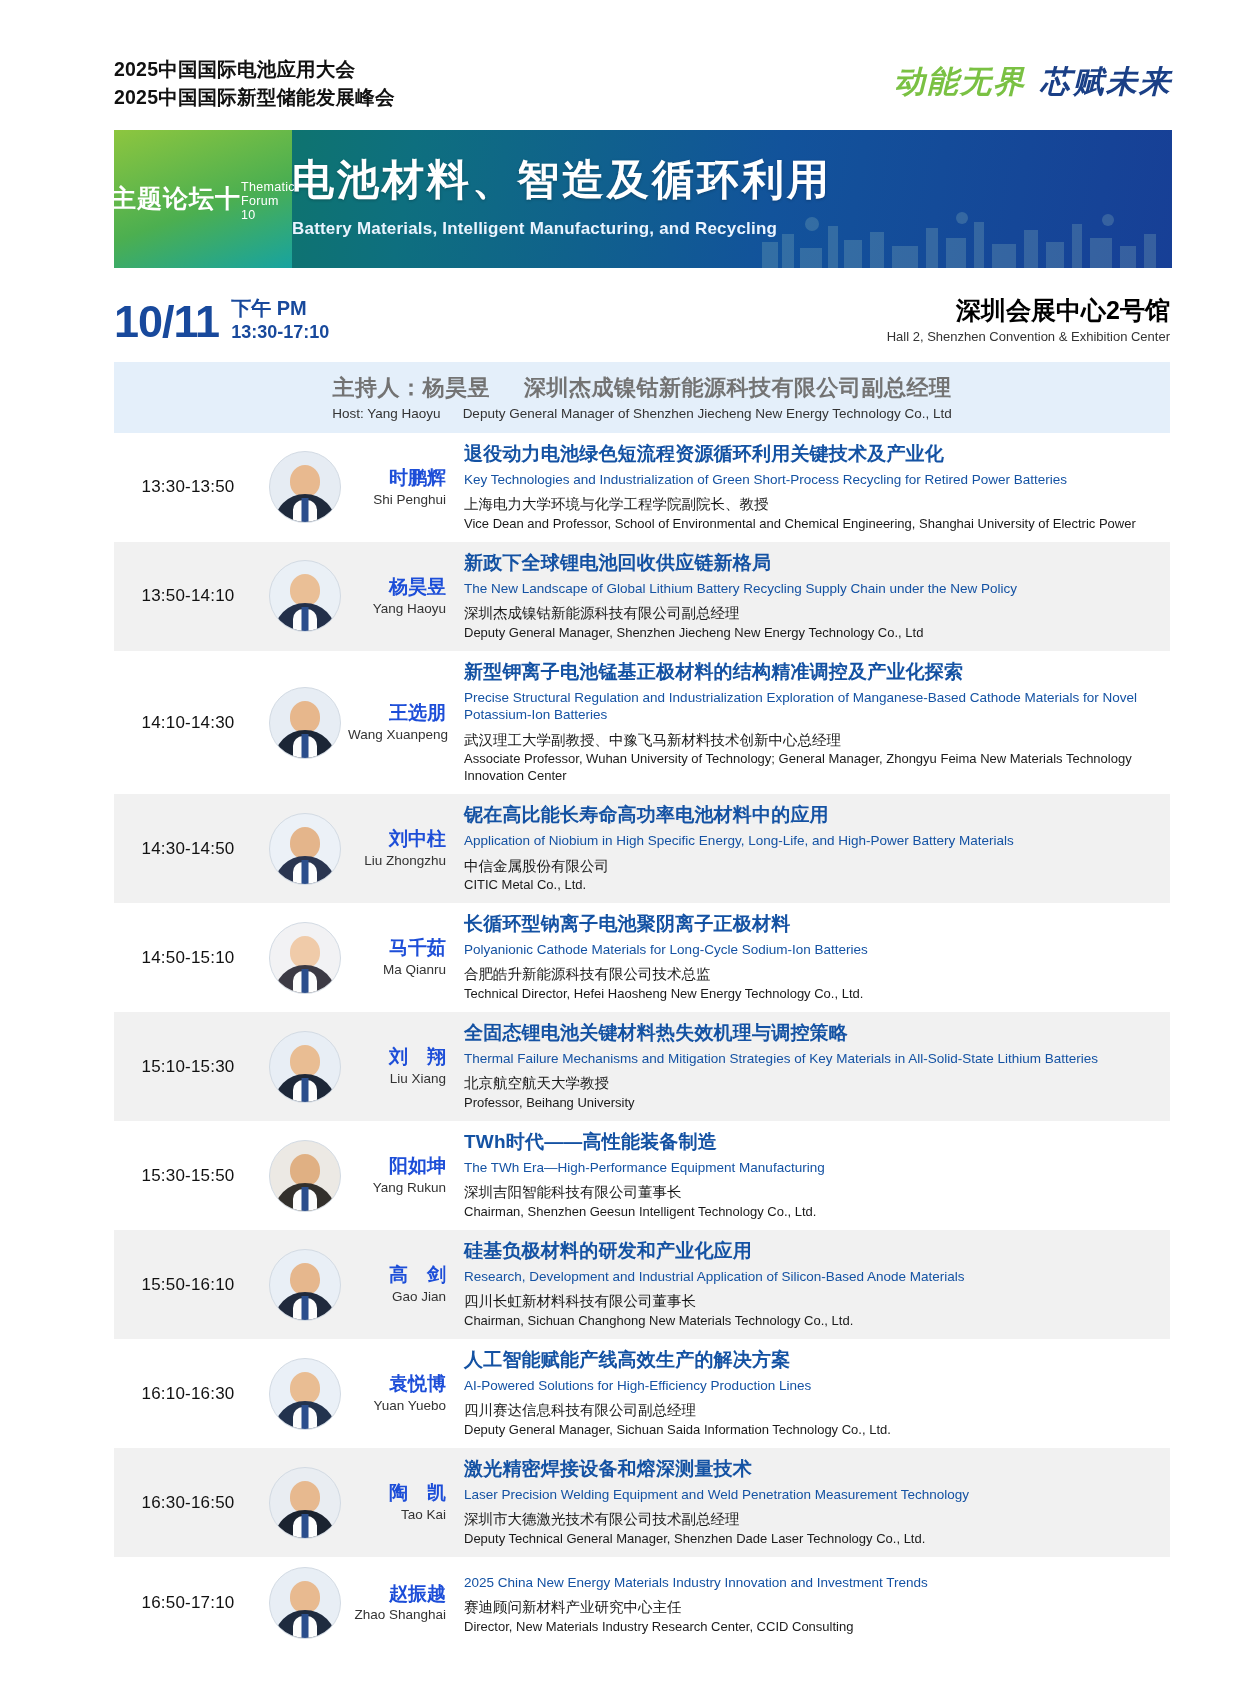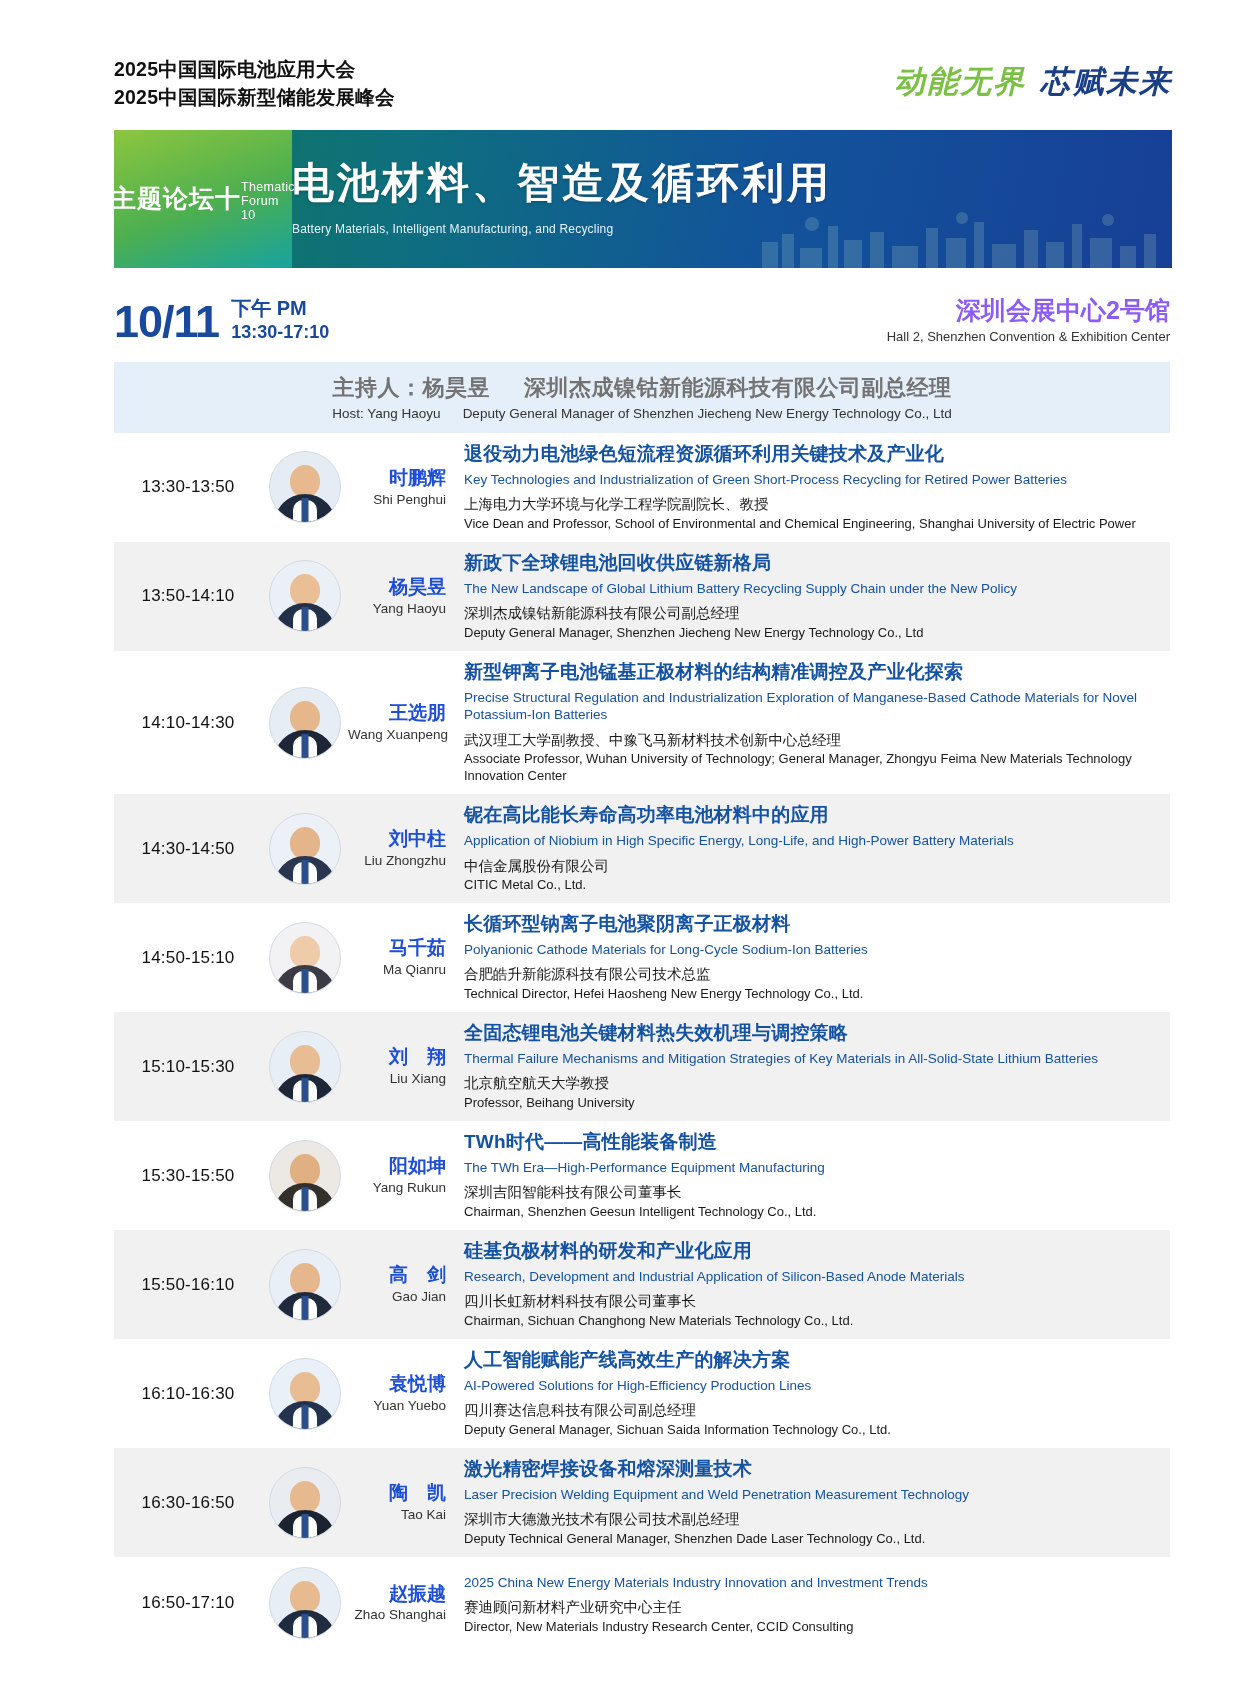--- a/index.html
+++ b/index.html
@@ -111,23 +111,24 @@
   }
   .banner-title-cn {
     color: #ffffff;
     font-size: 42px;
     font-weight: bold;
     letter-spacing: 3px;
     text-shadow: 0 1px 3px rgba(0,0,0,0.25);
   }
   .banner-title-en {
     color: #eaf4ff;
-    font-size: 12px;
+    font-size: 17px;
     margin-top: 11px;
     letter-spacing: 0.2px;
+    font-weight: bold;
   }
 
   
   .date-row {
     display: flex;
     align-items: flex-end;
     justify-content: space-between;
     padding: 26px 92px 0 92px;
   }
   .date-left {
@@ -156,21 +157,21 @@
     font-size: 18px;
     font-weight: bold;
   }
   .venue {
     text-align: right;
     line-height: 1.3;
   }
   .venue-cn {
     font-size: 25px;
     font-weight: bold;
-    color: #8b5cf6;
+    color: #000000;
   }
   .venue-en {
     font-size: 13px;
     color: #333;
     margin-top: 3px;
   }
 
   
   .host-bar {
     margin: 16px 92px 0 92px;

